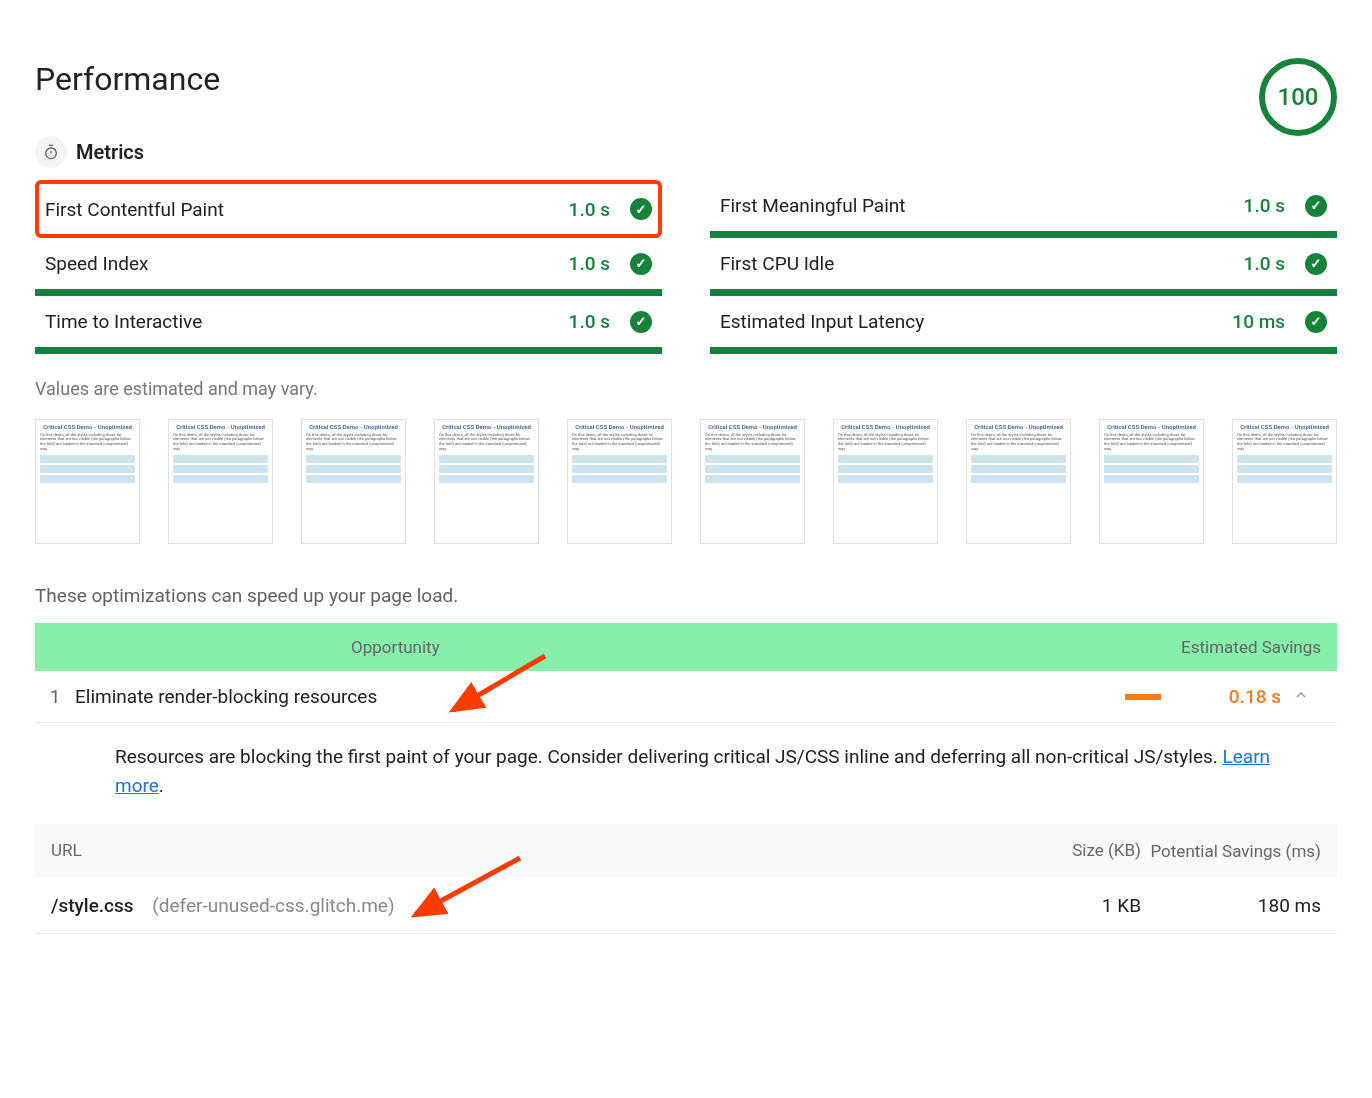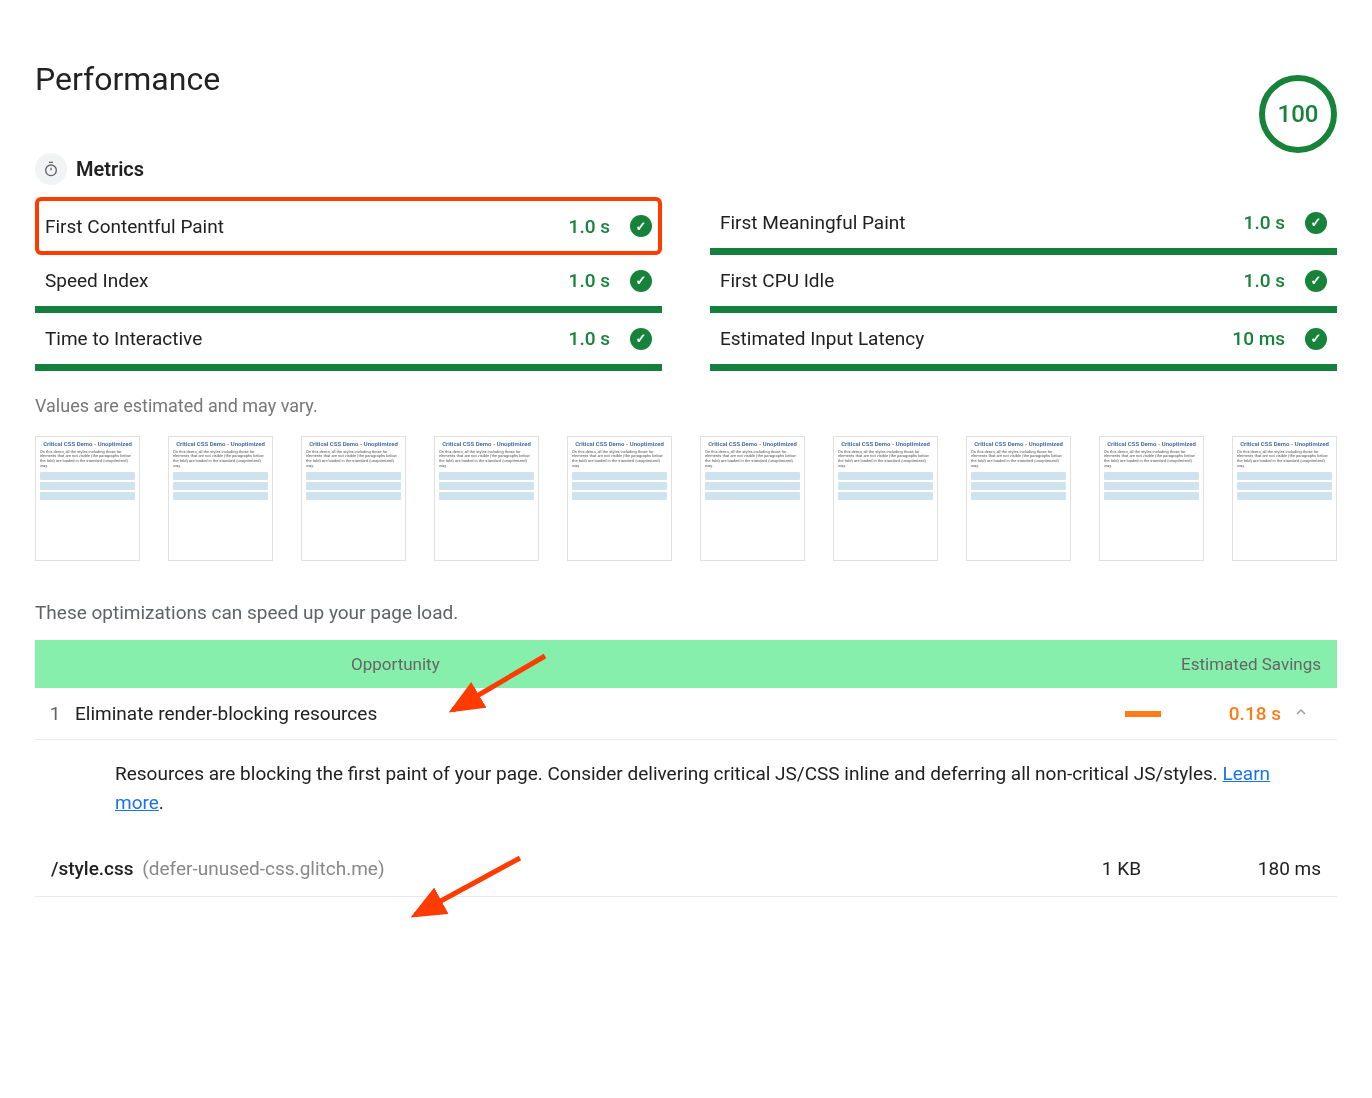--- a/index.html
+++ b/index.html
@@ -7,21 +7,21 @@
     font-family: -apple-system, BlinkMacSystemFont, "Segoe UI", Roboto, Arial, sans-serif;
     background: #fff;
     color: #212121;
     width: 1372px;
     padding: 60px 35px 40px 35px;
   }
   .page-title {
     font-size: 32px;
     font-weight: 400;
     color: #222;
-    margin-bottom: 37px;
+    margin-bottom: 20px;
   }
   .section-header {
     display: flex;
     align-items: center;
     gap: 9px;
     margin-bottom: 12px;
   }
   .section-icon-wrap {
     width: 32px; height: 32px;
     background: #f1f3f4;
@@ -142,21 +142,21 @@
   }
   .url-row {
     display: grid;
     grid-template-columns: 1fr 140px 180px;
     padding: 16px 16px;
     border-bottom: 1px solid #e8eaed;
     font-size: 19px;
     align-items: center;
   }
   .url-path { color:#212121; font-weight: 500;}
-  .url-host { color:#888; font-weight:400; margin-left:4px;}
+  .url-host { color:#888; font-weight:400; margin-left:14px;}
   .arrow {
     position: absolute;
     pointer-events: none;
   }
   .container { position: relative; }
 </style>
 </head>
 <body>
 
 <div class="container">
@@ -317,20 +317,25 @@
       <svg width="16" height="16" viewBox="0 0 24 24" fill="none" stroke="#999" stroke-width="2">
           <path d="M6 15l6-6 6 6"></path>
         </svg>
     </div>
   </div>
 
   <div class="opp-detail">
     <span>Resources are blocking the first paint of your page. Consider delivering critical JS/CSS inline and deferring all non-critical JS/styles. </span><a href="#">Learn more</a><span>.</span>
   </div>
 
+  <div class="url-header">
+    <div>URL</div>
+    <div class="th-right">Size (KB)</div>
+    <div class="th-right" style="line-height:1.3">Potential Savings (ms)</div>
+  </div>
 
   <div class="url-row">
     <div>
       <span class="url-path">/style.css</span>
       <span class="url-host">(defer-unused-css.glitch.me)</span>
     </div>
     <div class="th-right">1 KB</div>
     <div class="th-right">180 ms</div>
   </div>
 

